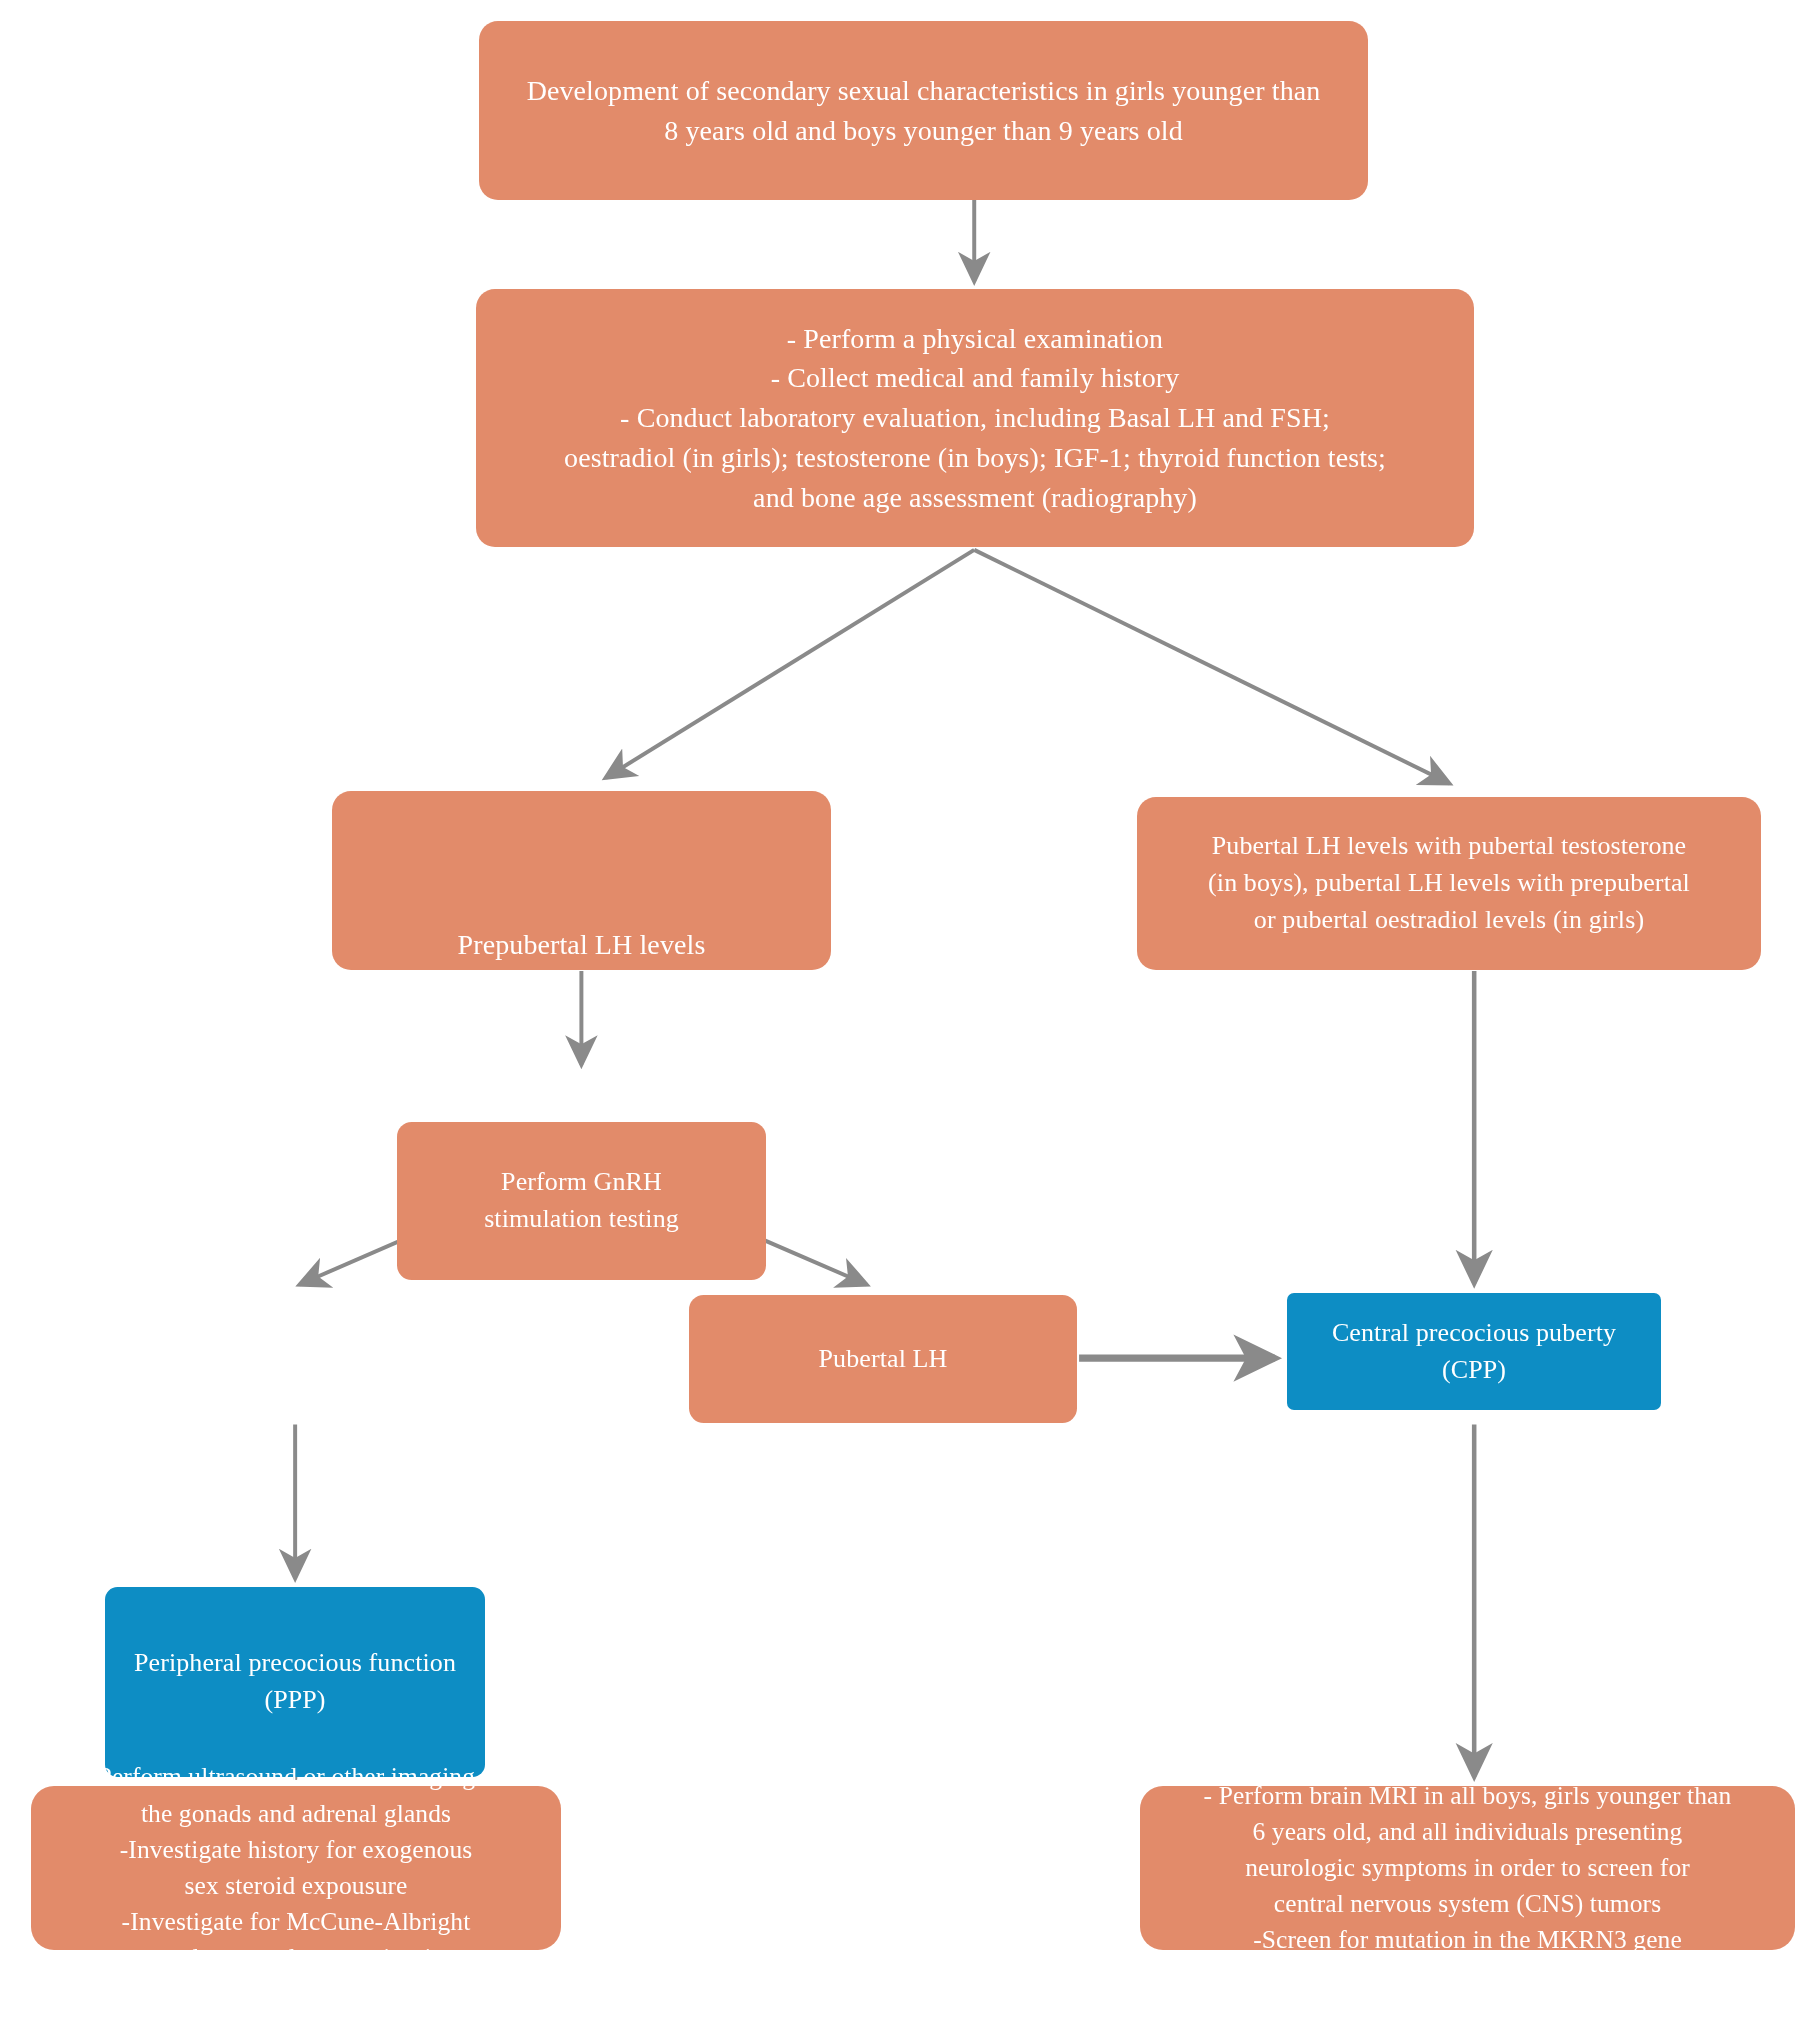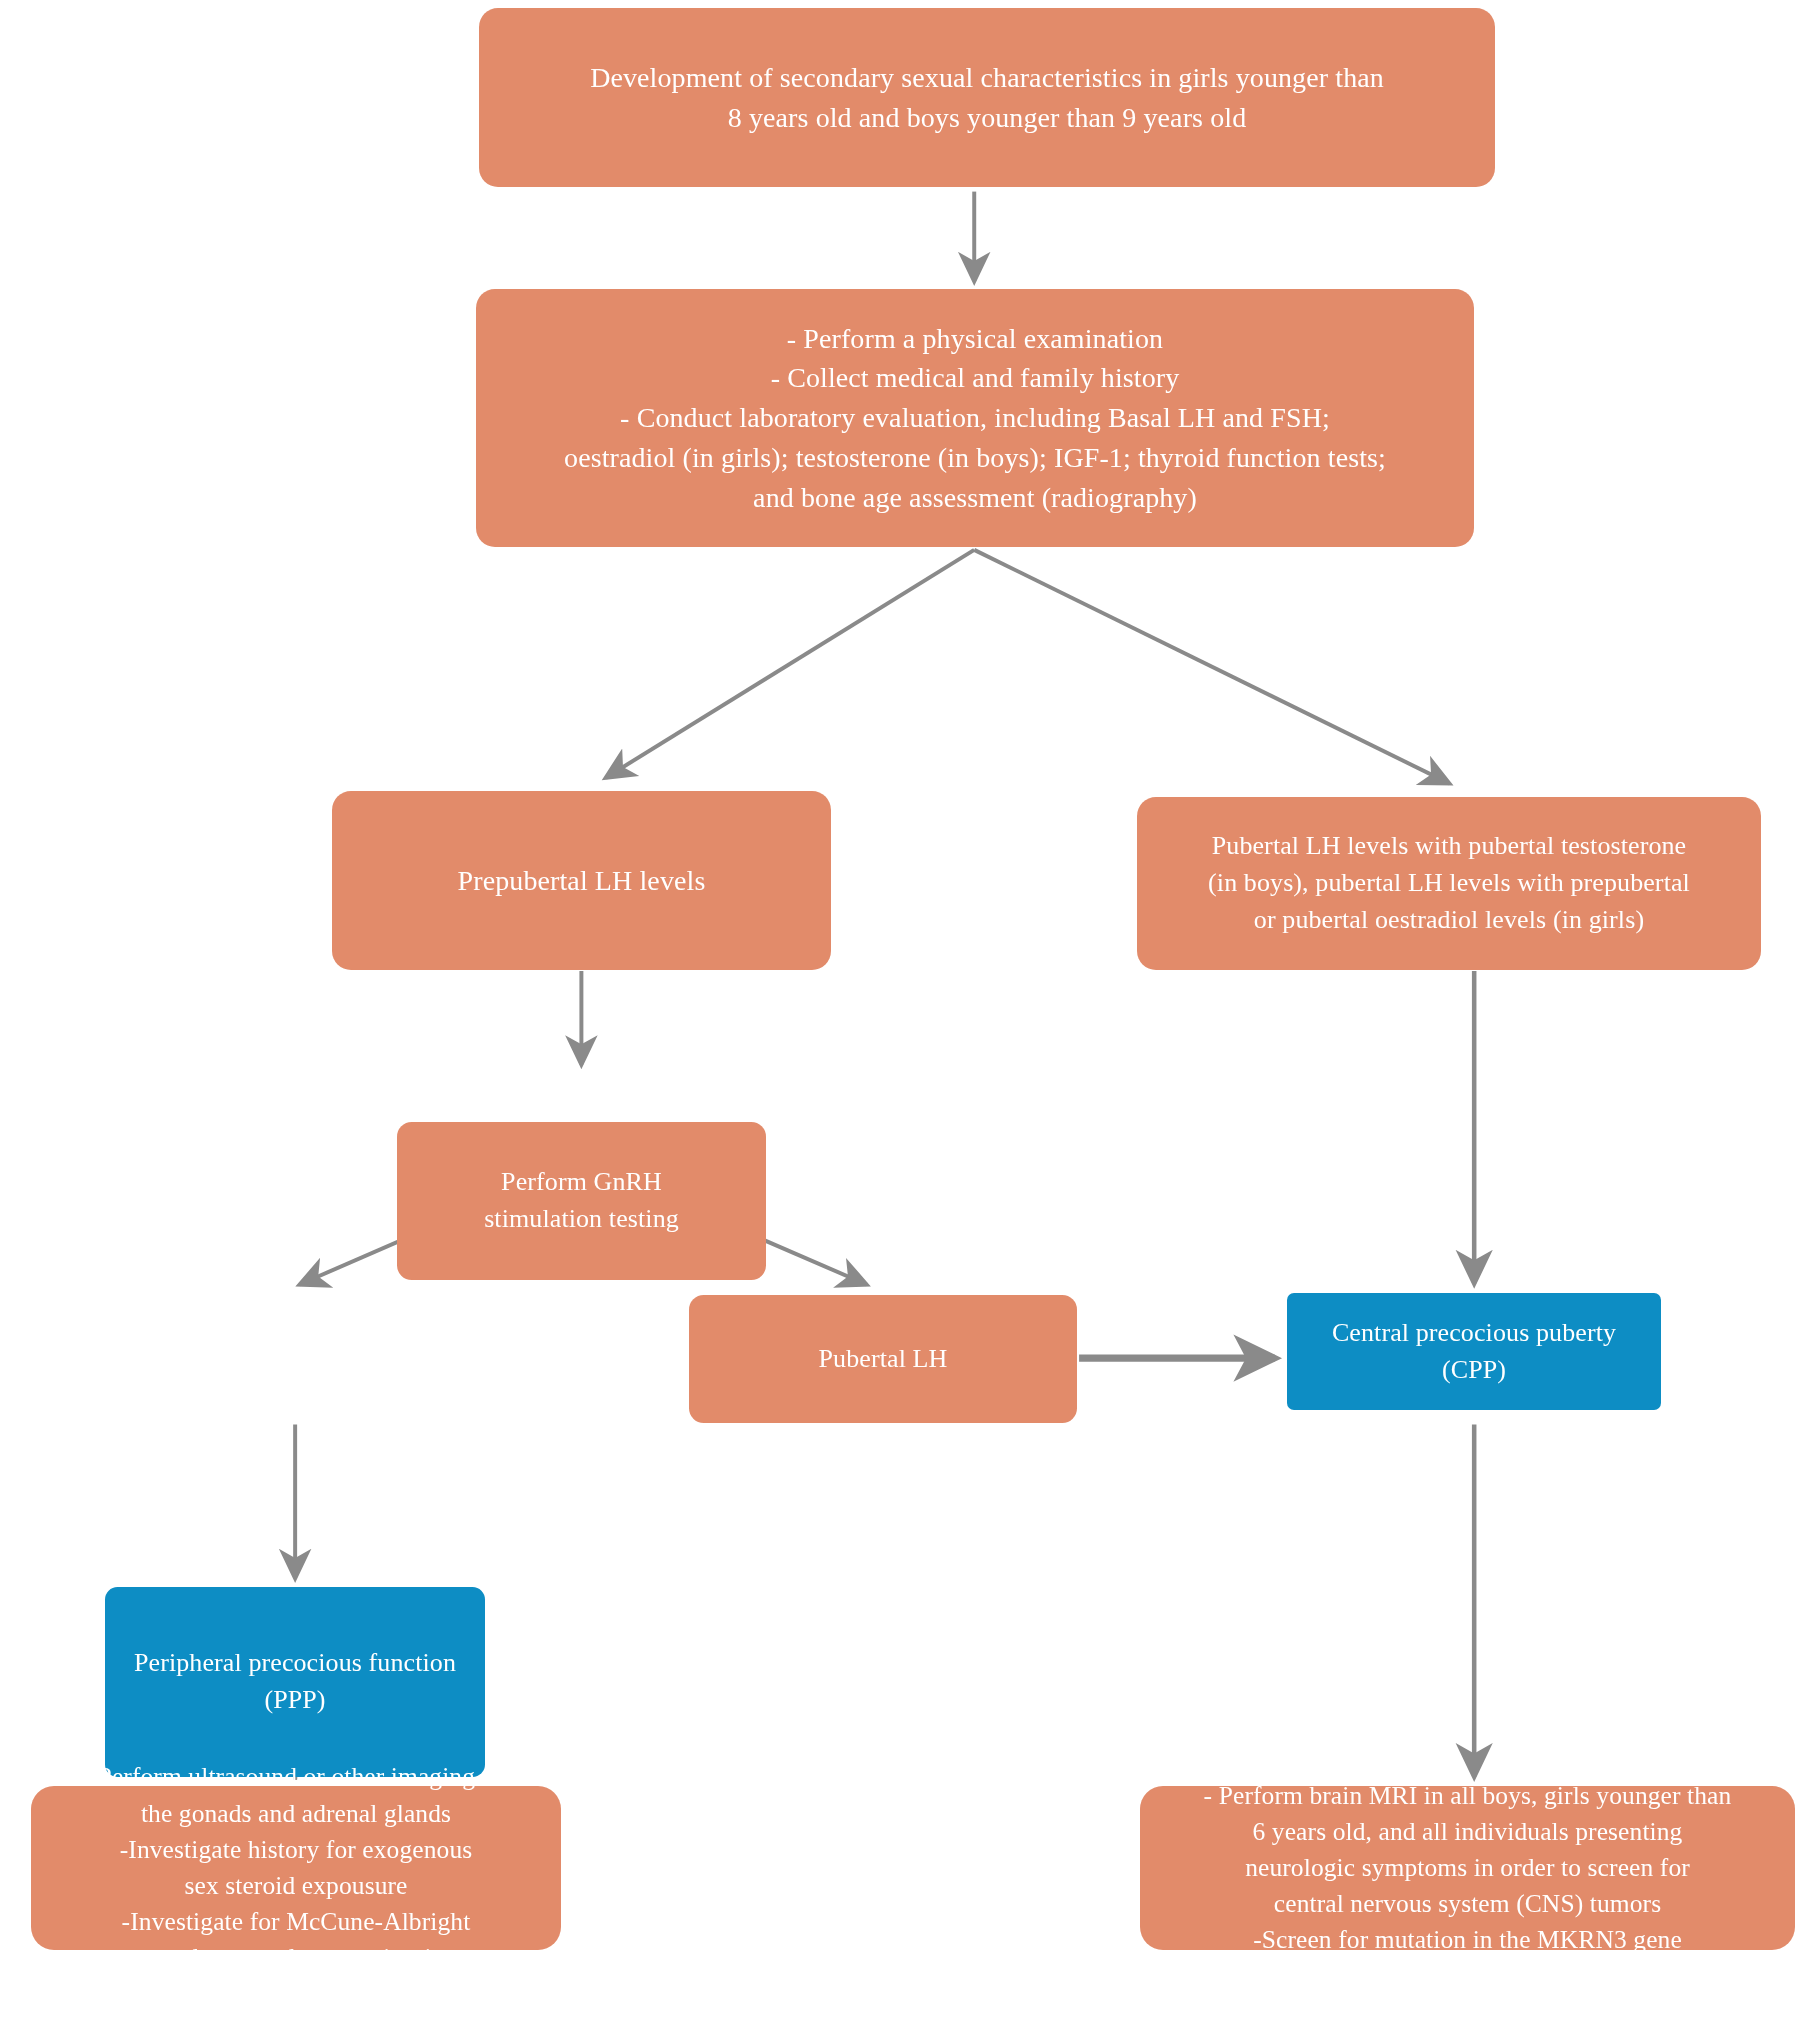--- a/index.html
+++ b/index.html
@@ -41,23 +41,23 @@
     z-index: 2;
   }
   .node .txt {
     width: 100%;
     white-space: pre-line;
   }
   .orange { background: #e28b6a; }
   .blue   { background: #0d8dc4; }
 
   
-  #n-presentation { left: 479px;  top: 8px;   width: 1016px; height: 179px; font-size: 28px; }
+  #n-presentation { left: 479px;  top: 21px;   width: 889px; height: 179px; font-size: 28px; }
   #n-workup       { left: 476px;  top: 289px;  width: 998px; height: 258px; font-size: 28px; }
-  #n-prepub-lh-levels { left: 332px; top: 791px; width: 499px; height: 179px; font-size: 28px; }
+  #n-prepub-lh-levels { left: 332px; top: 791px; width: 499px; height: 179px; font-size: 28px; align-items: flex-end; }
   #n-pubertal-levels  { left: 1137px; top: 797px; width: 624px; height: 173px; font-size: 26px; }
   #n-gnrh         { left: 397px;  top: 1074px; width: 369px;  height: 158px; font-size: 26px; border-radius: 14.7px; margin-top: 48px; }
   #n-prepub-lh    { left: 105px;  top: 1295px; width: 383px;  height: 128px; font-size: 26px; border-radius: 14.7px; }
   #n-pub-lh       { left: 689px; top: 1295px; width: 388px;  height: 128px; font-size: 26px; border-radius: 14.7px; }
   #n-cpp          { left: 1287px; top: 1293px; width: 374px;  height: 117px; font-size: 26px; border-radius: 7px; }
   #n-ppp          { left: 105px;  top: 1587px; width: 380px;  height: 190px; font-size: 26px; border-radius: 12.5px; }
   #n-ppp-workup   { left: 31px;   top: 1786px; width: 530px;  height: 164px; font-size: 25.5px; border-radius: 23px; }
   #n-cpp-workup   { left: 1140px; top: 1786px; width: 655px; height: 164px; font-size: 25.5px; border-radius: 23px; }
 </style>
 </head>

